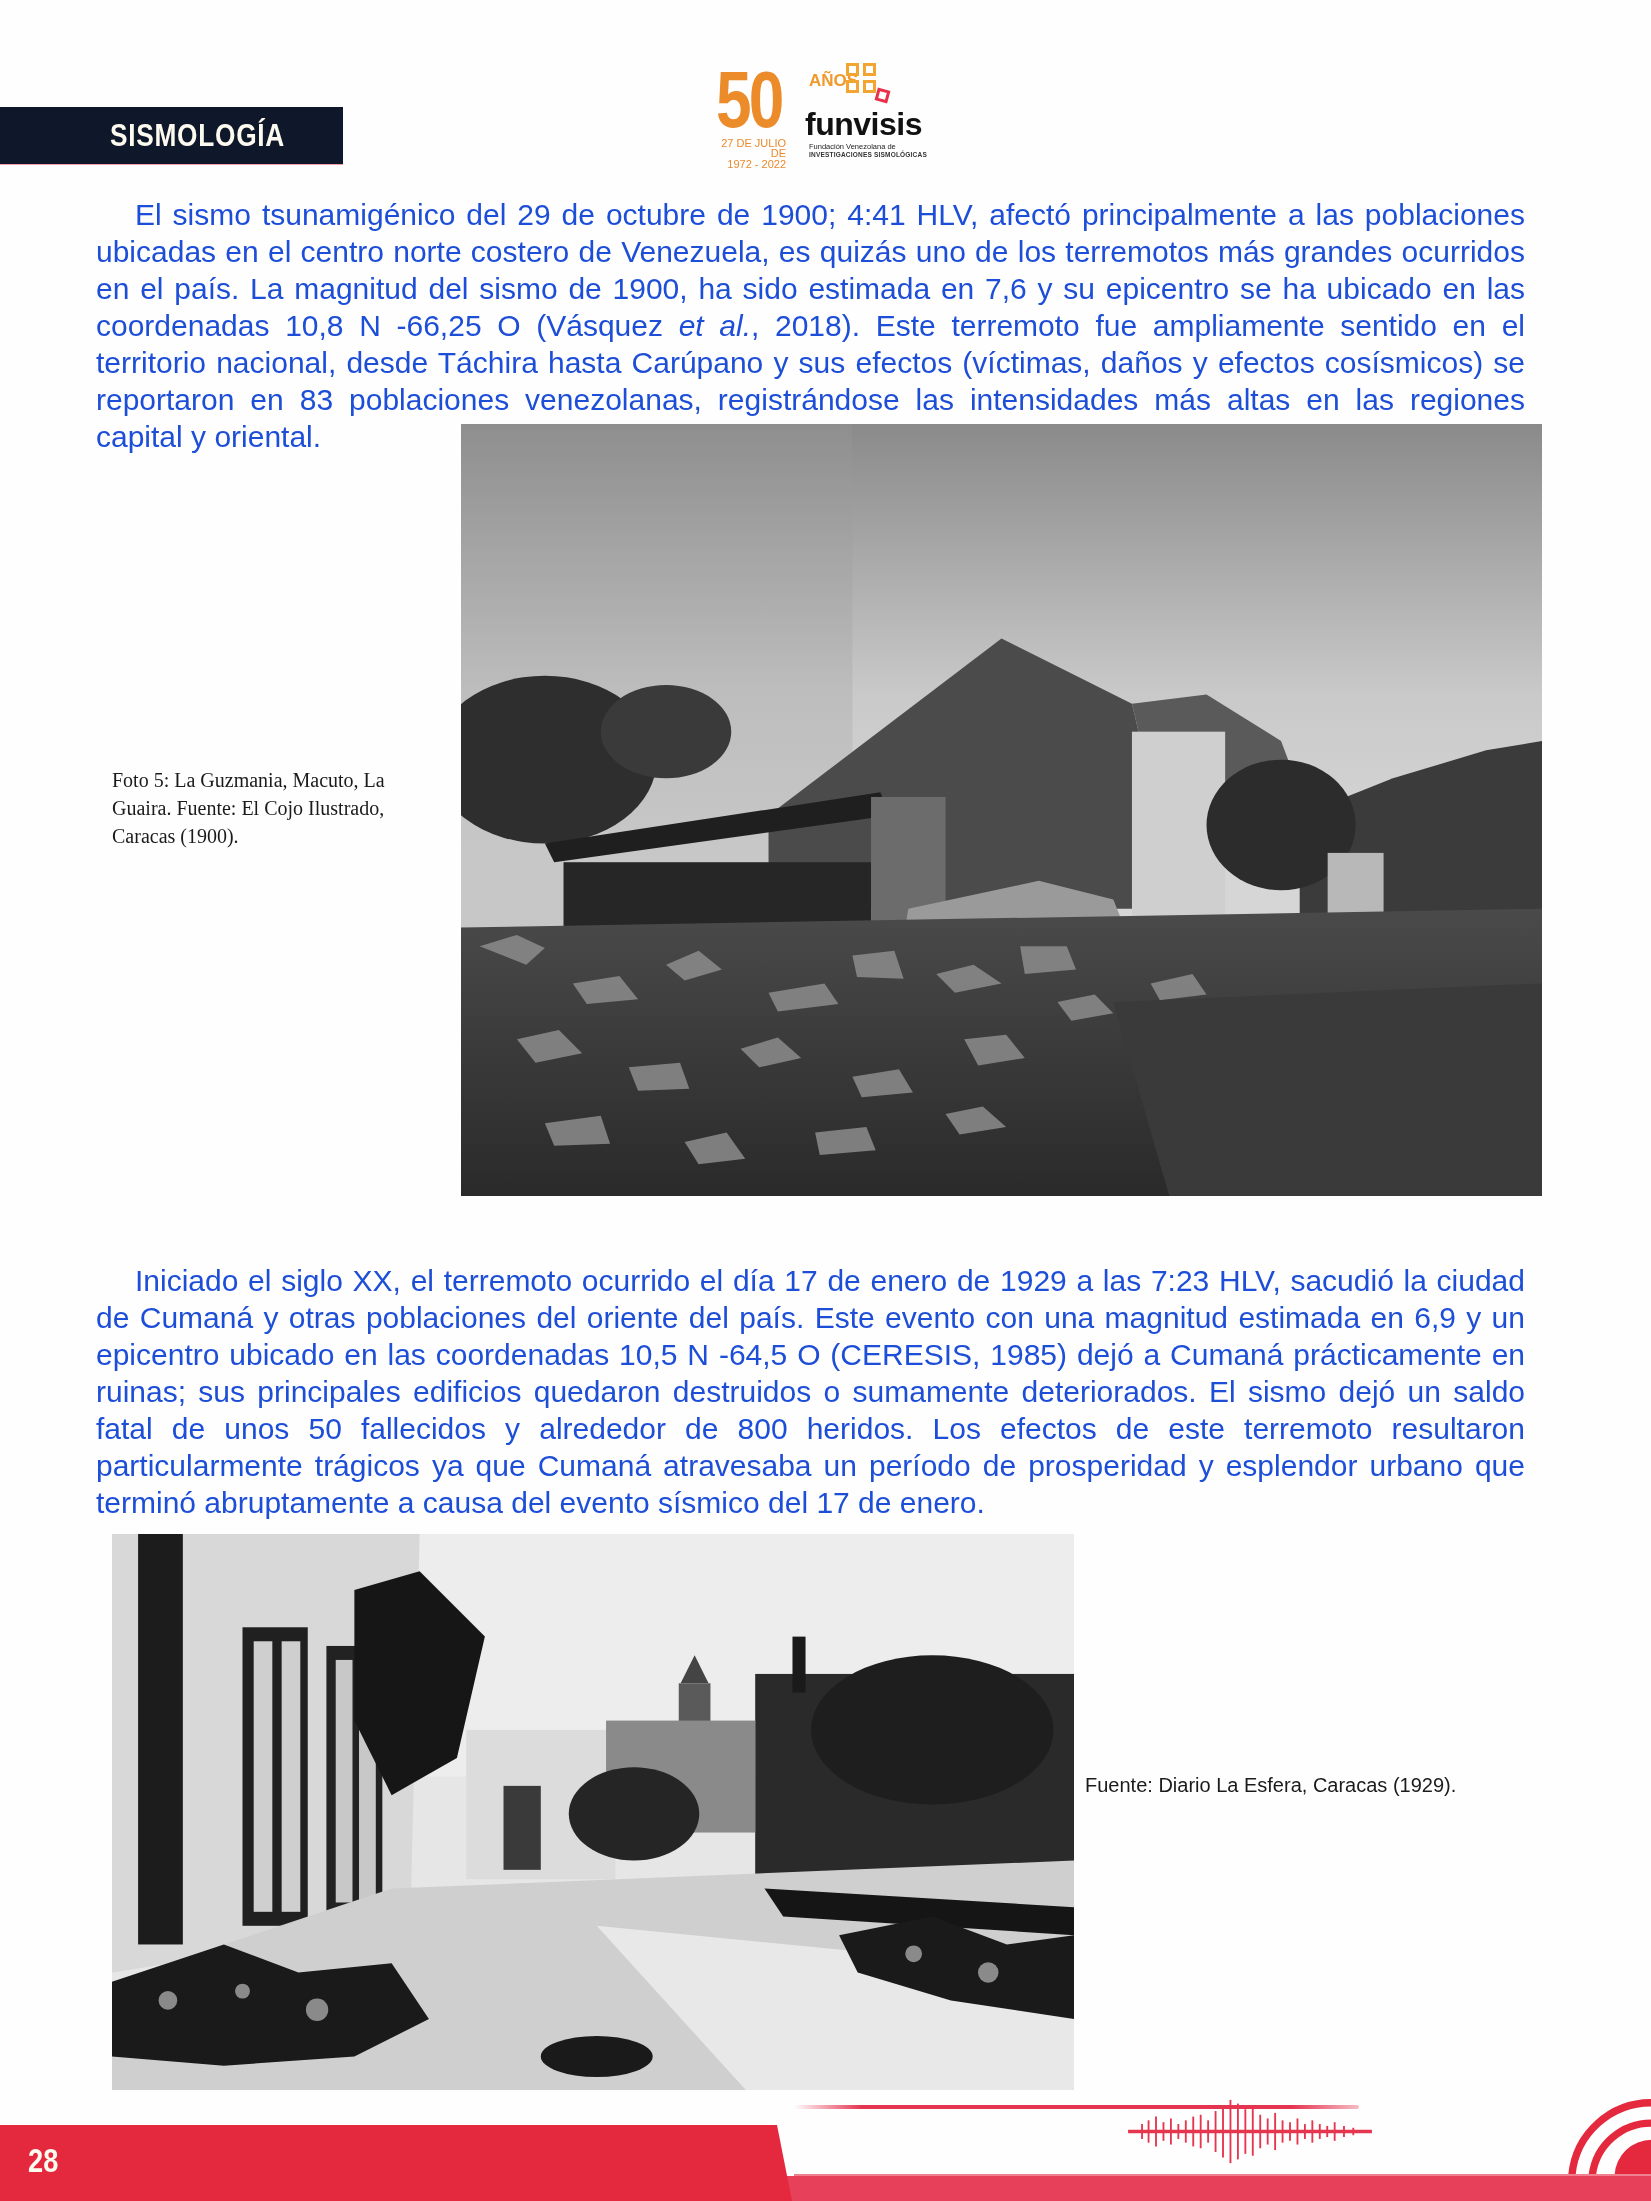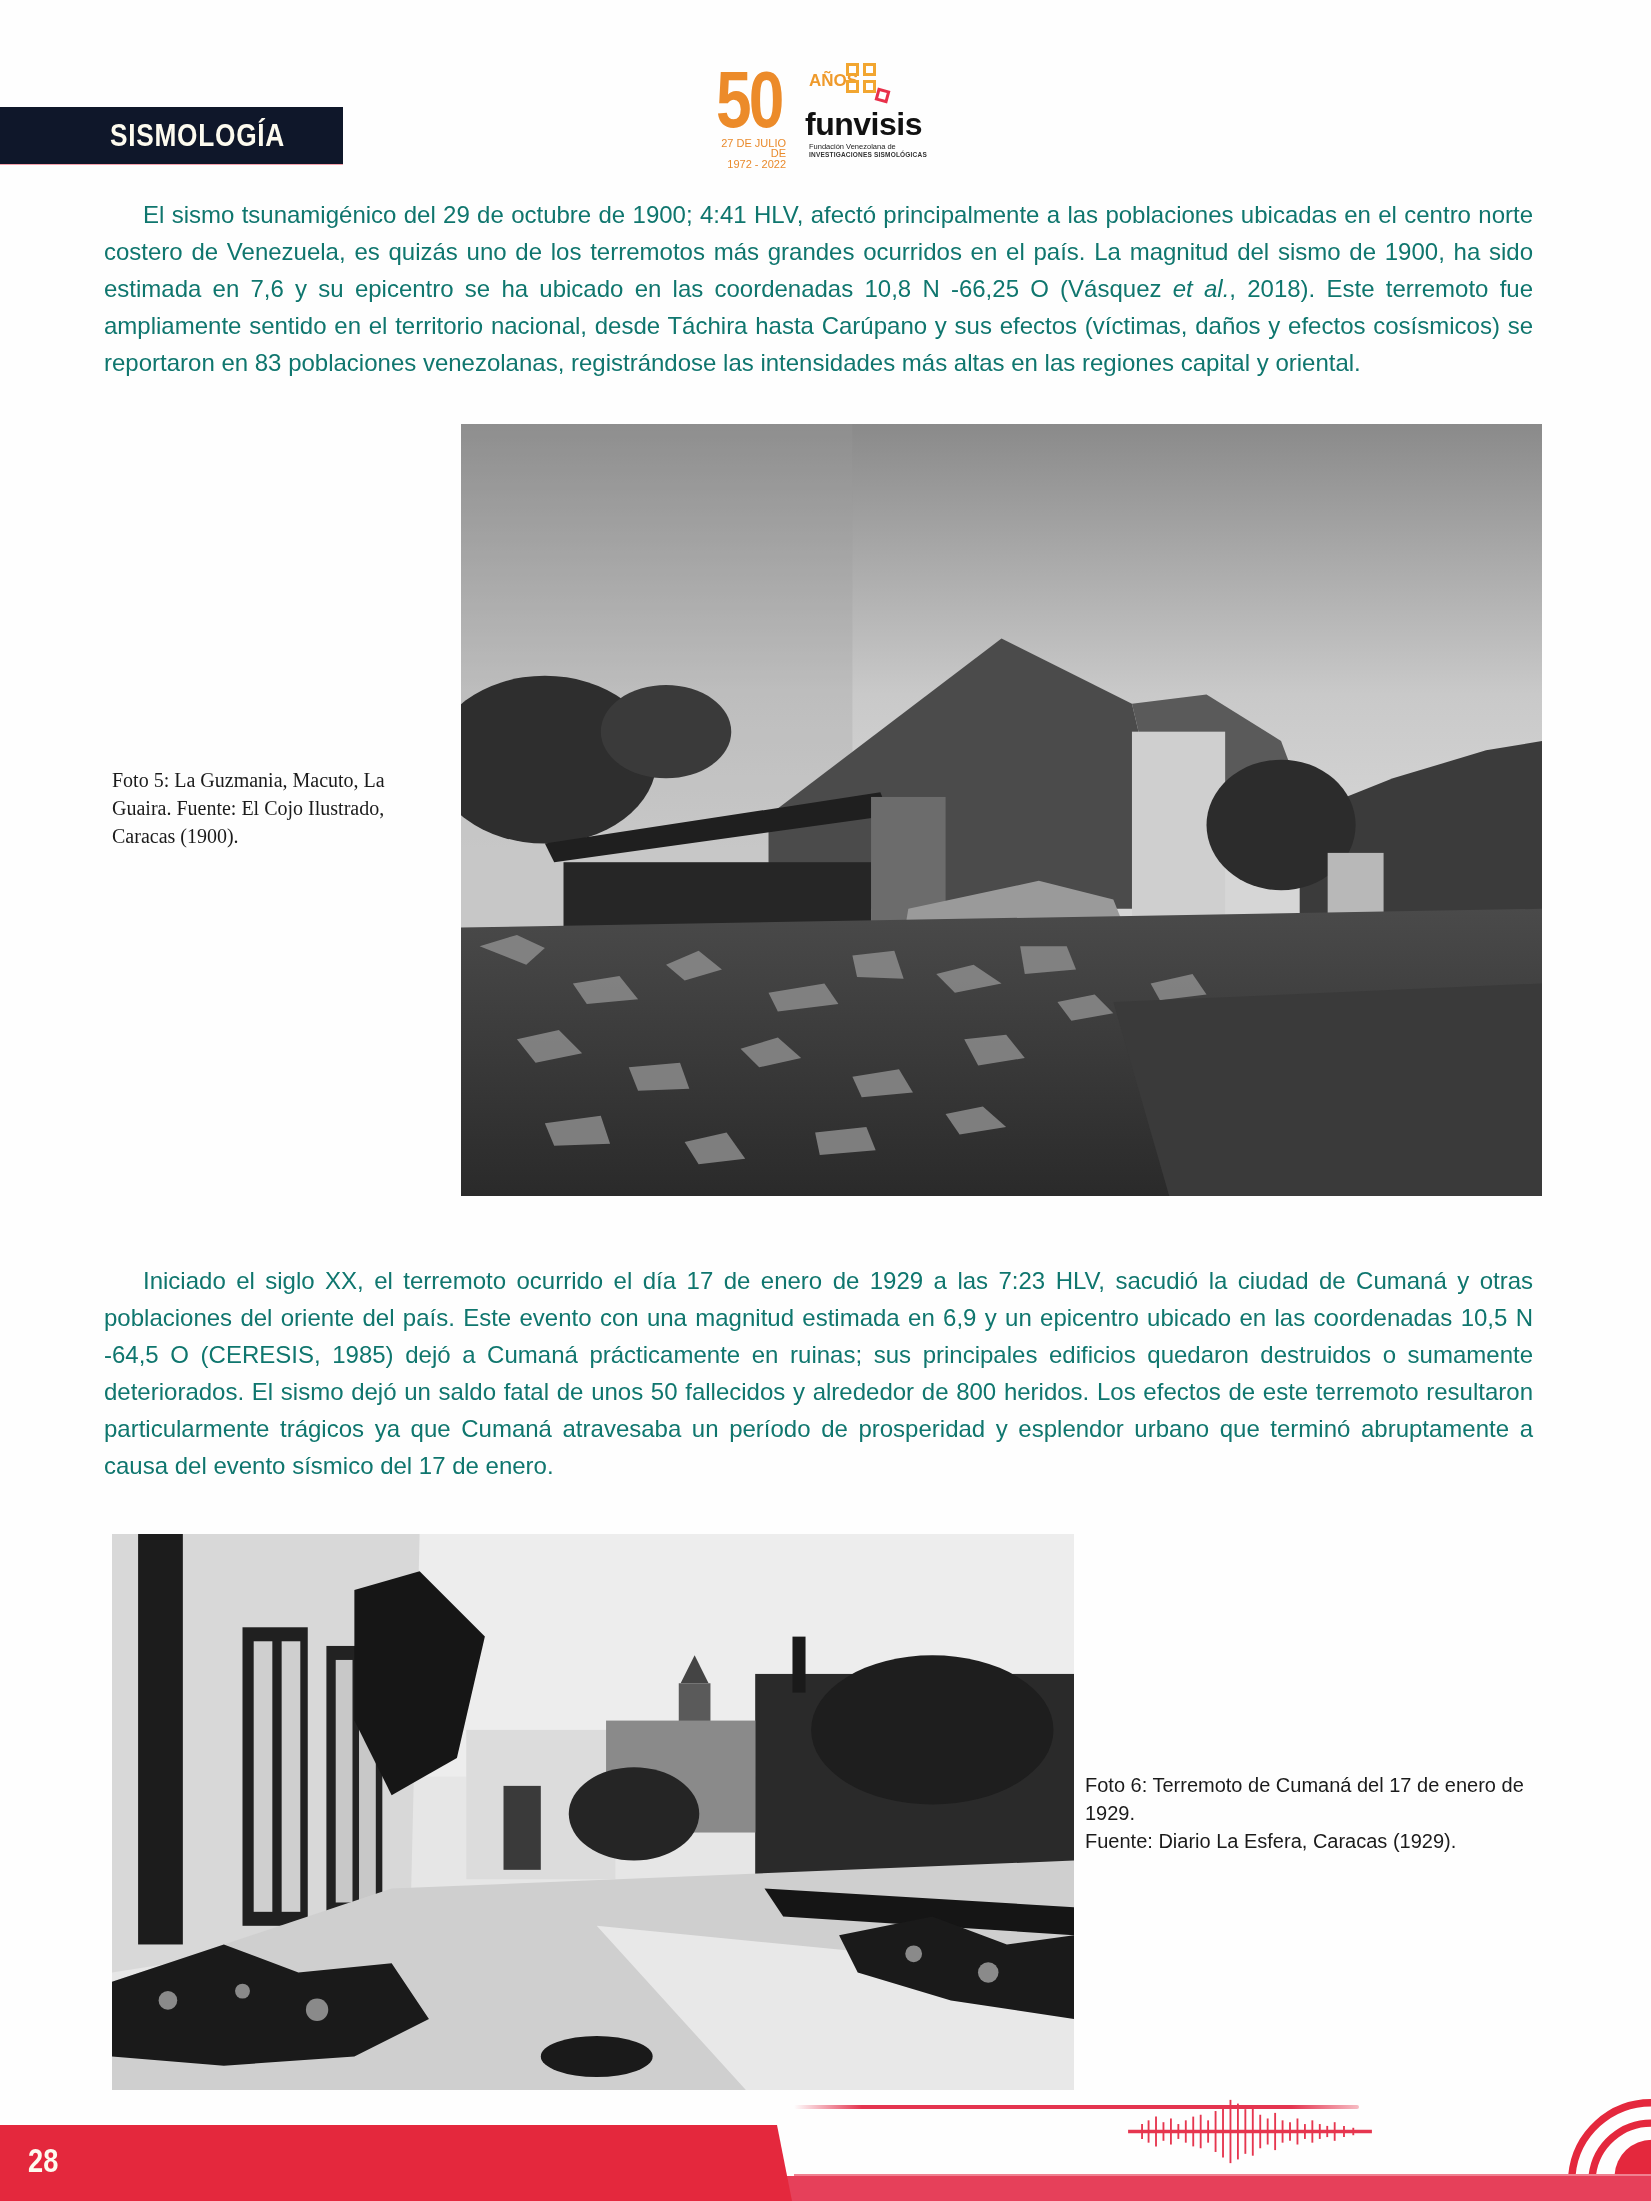--- a/index.html
+++ b/index.html
@@ -36,22 +36,22 @@
     position:absolute; left:0; top:107px; width:343px; height:57px; background:#0f172a;
     border-bottom:1.9px solid #f3a0aa;
   }
   .banner span {
     position:absolute; left:110px; top:11.2px; color:#fdfbef; font-weight:bold; font-size:32px;
     line-height:35px; letter-spacing:0.9px; transform:scaleX(0.82); transform-origin:left top;
   }
 
   
   .para {
-    position:absolute; left:104px; width:1429px; font-size:24px; line-height:37px;
-    text-align:justify; text-indent:39px; color:#0f766e;
+    position:absolute; left:96px; width:1429px; font-size:30px; line-height:37px;
+    text-align:justify; text-indent:39px; color:#1d4ed8;
   }
   .p1 { top:196px; }
   .p2 { top:1262px; }
 
   
   .photo { position:absolute; overflow:hidden; }
   .photo svg { display:block; width:100%; height:100%; }
   .photo1 { left:461px; top:424px; width:1081px; height:772px; }
   .photo2 { left:112px; top:1534px; width:962px; height:556px; }
 
@@ -213,21 +213,20 @@
     <g fill="#8a8a8a">
       <circle cx="60" cy="500" r="10"></circle>
         <circle cx="140" cy="490" r="8"></circle>
         <circle cx="220" cy="510" r="12"></circle>
       <circle cx="860" cy="450" r="9"></circle>
         <circle cx="940" cy="470" r="11"></circle>
     </g>
   </svg>
 </div>
 <div class="caption cap2">
-  <div>Foto 6: Terremoto de Cumaná del 17 de enero de 1929.</div>
   <div>Fuente: Diario La Esfera, Caracas (1929).</div>
 </div>
 
 <div class="foot-line"></div>
 <svg class="wave" viewBox="0 0 262 72">
   <g stroke="#e6364f" stroke-width="2" fill="none">
     <line x1="0" y1="36" x2="262" y2="36" stroke-width="4"></line>
     <line x1="15" y1="28" x2="15" y2="44"></line>
       <line x1="22" y1="24" x2="22" y2="48"></line>
     <line x1="30" y1="20" x2="30" y2="52"></line>

